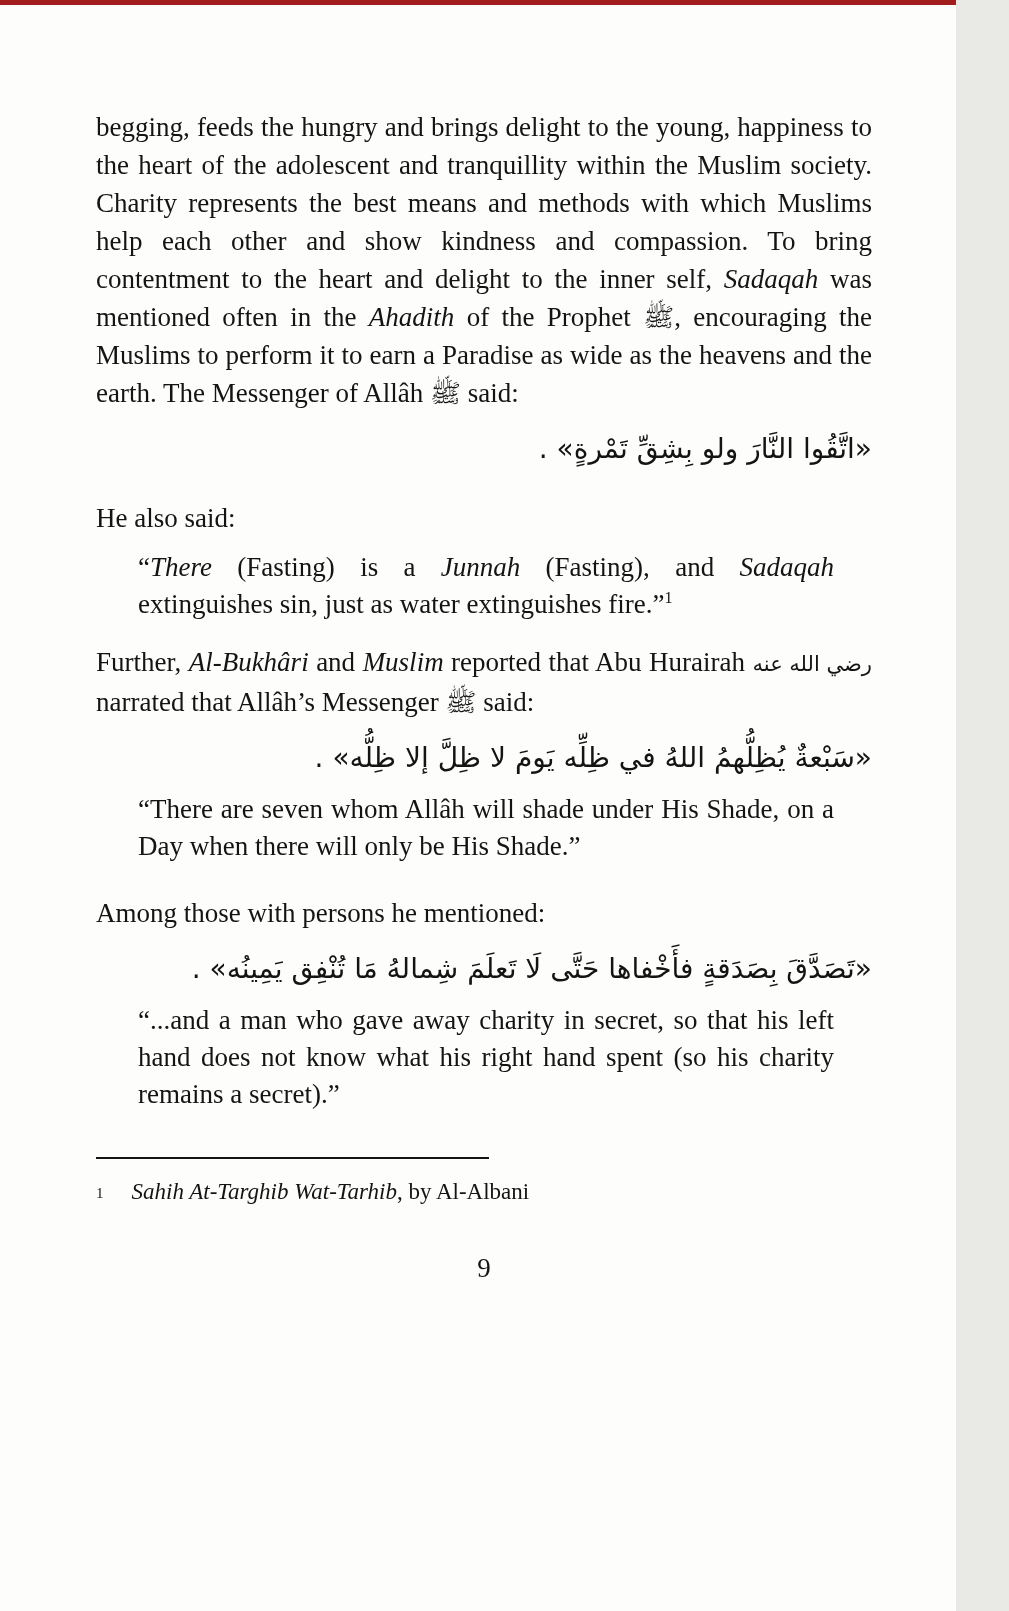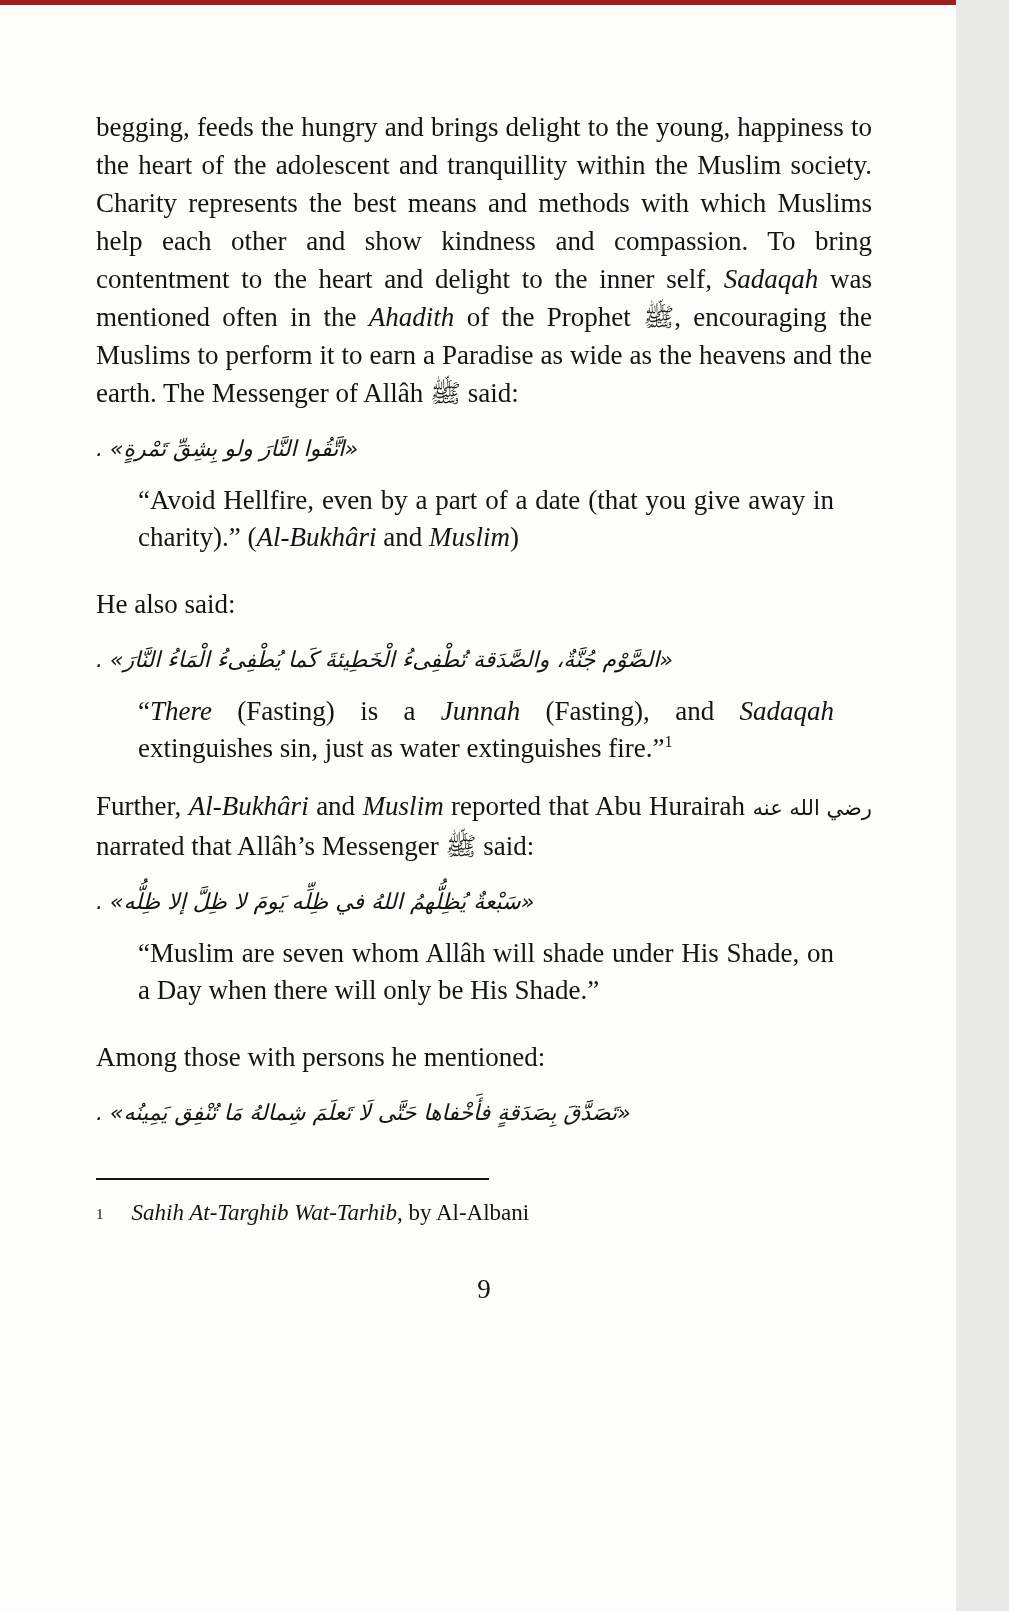--- a/index.html
+++ b/index.html
@@ -45,26 +45,25 @@
     font-size: 0.78em;
     font-style: normal;
   }
   .saw {
     font-family: "DejaVu Sans", sans-serif;
     font-size: 0.95em;
   }
   .arabic {
     direction: rtl;
     unicode-bidi: embed;
-    text-align: left;
+    text-align: right;
     font-family: "DejaVu Sans", "DejaVu Serif", sans-serif;
-    font-size: 22px;
+    font-size: 28px;
     line-height: 42px;
     margin: 16px 0 12px 0;
-    font-style: italic;
   }
   .quote {
     font-size: 27px;
     line-height: 37px;
     margin: 6px 38px 18px 42px;
     text-align: justify;
   }
   sup.fn-mark {
     font-size: 16px;
     vertical-align: super;
@@ -100,38 +99,37 @@
 
 <div class="sheet">
   <div class="scan-edge"></div>
 
   <div class="text-block">
 
     <p class="body"><span>begging, feeds the hungry and brings delight to the young, happiness to the heart of the adolescent and tranquillity within the Muslim society. Charity represents the best means and methods with which Muslims help each other and show kindness and compassion. To bring contentment to the heart and delight to the inner self, </span><span class="i">Sadaqah</span><span> was mentioned often in the </span><span class="i">Ahadith</span><span> of the Prophet </span><span class="saw">ﷺ</span><span>, encouraging the Muslims to perform it to earn a Paradise as wide as the heavens and the earth. The Messenger of Allâh </span><span class="saw">ﷺ</span><span> said:</span></p>
 
     <p class="arabic" dir="rtl">«اتَّقُوا النَّارَ ولو بِشِقِّ تَمْرةٍ» .</p>
 
-    <div class="quote"><span>“Avoid Hellfire, even by a part of a date (that you give away in charity).” (</span><span class="i">Al-Bukhâri</span><span> and </span><span class="i">Muslim</span><span>)</span></div>
 
     <p class="body standalone">He also said:</p>
 
-    <p class="arabic" dir="rtl">«الصَّوْم جُنَّةٌ، والصَّدَقة تُطْفِىءُ الْخَطِيئةَ كَما يُطْفِىءُ الْمَاءُ النَّارَ» .</p>
 
     <div class="quote"><span>“</span><span class="i">There</span><span> (Fasting) is a </span><span class="i">Junnah</span><span> (Fasting), and </span><span class="i">Sadaqah</span><span> extinguishes sin, just as water extinguishes fire.”</span><sup class="fn-mark">1</sup></div>
 
     <p class="body" style="margin-top:20px"><span>Further, </span><span class="i">Al-Bukhâri</span><span> and </span><span class="i">Muslim</span><span> reported that Abu Hurairah </span><span class="ar-inline" dir="rtl">رضي الله عنه</span><span> narrated that Allâh’s Messenger </span><span class="saw">ﷺ</span><span> said:</span></p>
 
     <p class="arabic" dir="rtl">«سَبْعةٌ يُظِلُّهمُ اللهُ في ظِلِّه يَومَ لا ظِلَّ إلا ظِلُّه» .</p>
 
-    <div class="quote">“Muslim are seven whom Allâh will shade under His Shade, on a Day when there will only be His Shade.”</div>
+    <div class="quote">“There are seven whom Allâh will shade under His Shade, on a Day when there will only be His Shade.”</div>
 
     <p class="body standalone">Among those with persons he mentioned:</p>
 
     <p class="arabic" dir="rtl">«تَصَدَّقَ بِصَدَقةٍ فأَخْفاها حَتَّى لَا تَعلَمَ شِمالهُ مَا تُنْفِق يَمِينُه» .</p>
 
+    <div class="quote">“...and a man who gave away charity in secret, so that his left hand does not know what his right hand spent (so his charity remains a secret).”</div>
 
     <hr class="fn-rule">
 
     <div class="footnote">
       <span class="marker">1</span>
       <span><span class="i">Sahih At-Targhib Wat-Tarhib</span><span>, by Al-Albani</span></span>
     </div>
 
     <div class="page-num">9</div>
 

